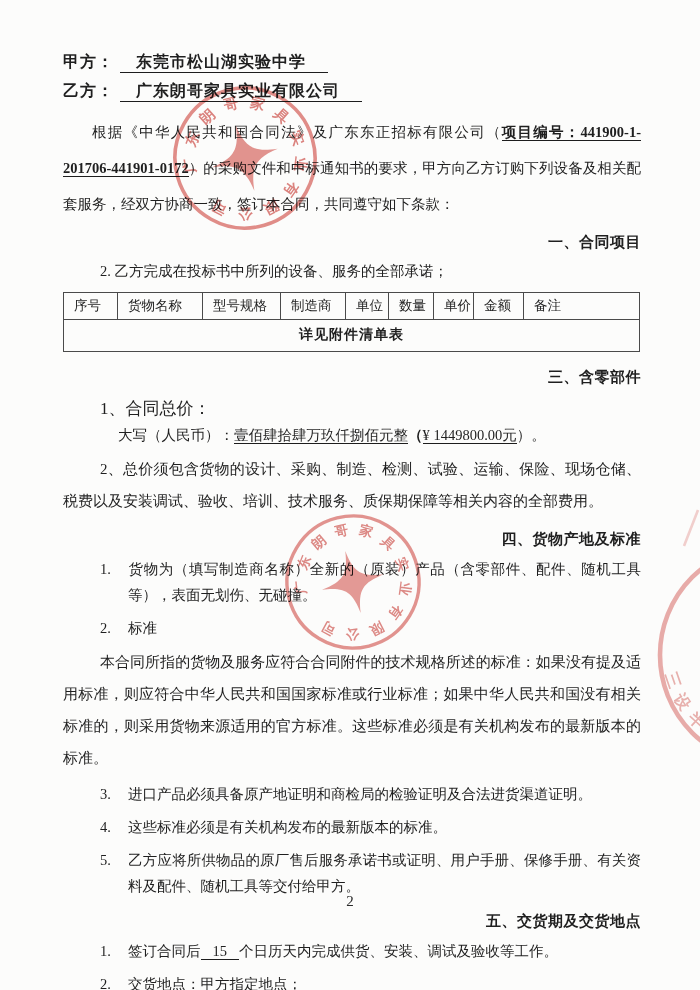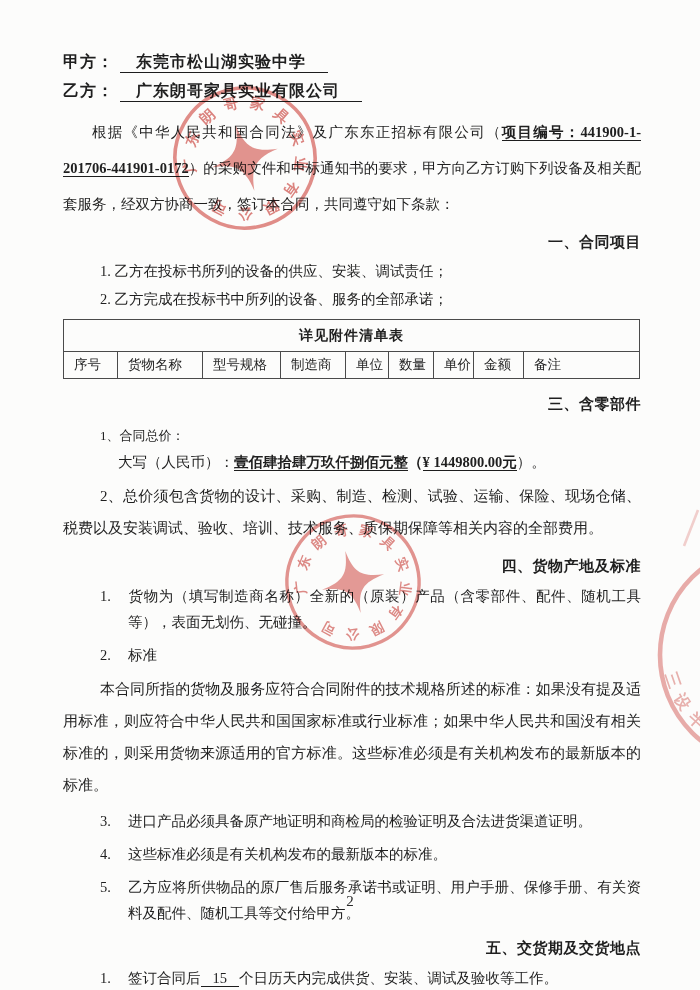--- a/index.html
+++ b/index.html
@@ -18,23 +18,23 @@
   .proj { font-weight:bold; border-bottom:1.5px solid #1d1d1d; }
 
   .sec-title { font-size:15px; font-weight:bold; margin:11px 0 0 0; letter-spacing:0.5px;text-align:right; }
   .s1-item { font-size:14.5px; line-height:27.5px; margin-left:37px; }
   .s1-wrap { margin-top:6px; }
 
   table.goods { border-collapse:collapse; width:576px; margin-top:6px; table-layout:fixed; }
   table.goods td { border:1px solid #4a4a4a; font-size:13.5px; padding:0 0 0 10px; height:26px; }
   table.goods td.merged { text-align:center; font-weight:bold; height:31px; padding:0; font-size:14px; letter-spacing:1px; }
 
-  .s3-item1 { font-size:13px; margin:9px 0 0 37px; line-height:26px; }
+  .s3-item1 { font-size:17px; margin:9px 0 0 37px; line-height:26px; }
   .daxie { font-size:14.5px; margin:0 0 0 55px; line-height:26px; }
-  .amt { font-weight:bold; border-bottom:1.5px solid #1d1d1d; }
+  .amt { font-weight:normal; border-bottom:1.5px solid #1d1d1d; }
   .amt-paren { font-weight:bold; }
   .para-num { font-size:15px; line-height:32px; text-align:justify; text-indent:37px; margin:5px 0 0 0; }
 
   .hitem { font-size:14.5px; line-height:26px; text-align:justify; margin:7px 0 0 37px; padding-left:28px; text-indent:-28px; }
   .hitem .num { display:inline-block; width:16px; margin-right:12px; text-indent:0; }
 
   .s5-days { font-weight:normal; border-bottom:1.5px solid #1d1d1d; padding:0 12px; }
 
   .pagenum { position:absolute; left:0; right:0; top:893px; text-align:center; font-size:15px; color:#2a2a2a; }
 
@@ -52,50 +52,49 @@
       <span class="plabel">甲方：</span><span class="pname">东莞市松山湖实验中学</span>
     </div>
     <div class="party">
       <span class="plabel">乙方：</span><span class="pname">广东朗哥家具实业有限公司</span>
     </div>
 
     <p class="intro"><span>根据《中华人民共和国合同法》及广东东正招标有限公司（</span><span class="proj">项目编号：441900-1-201706-441901-0172</span><span>）的采购文件和中标通知书的要求，甲方向乙方订购下列设备及相关配套服务，经双方协商一致，签订本合同，共同遵守如下条款：</span></p>
 
     <div class="sec-title">一、合同项目</div>
     <div class="s1-wrap">
-      <div class="s1-item">1. 乙方在投标书所列的设备的供应、安装、调试责任；</div>
       <div class="s1-item">2. 乙方完成在投标书中所列的设备、服务的全部承诺；</div>
     </div>
 
     <table class="goods">
       <colgroup>
         <col style="width:54px">
           <col style="width:85px">
           <col style="width:78px">
           <col style="width:65px">
           <col style="width:43px">
           <col style="width:45px">
           <col style="width:40px">
           <col style="width:50px">
           <col style="width:116px">
       </colgroup>
       <tbody>
           <tr>
-        <td class="merged" colspan="9">详见附件清单表</td>
-      </tr>
-      <tr>
         <td>序号</td>
         <td>货物名称</td>
         <td>型号规格</td>
         <td>制造商</td>
         <td>单位</td>
         <td>数量</td>
         <td>单价</td>
         <td>金额</td>
         <td>备注</td>
+      </tr>
+      <tr>
+        <td class="merged" colspan="9">详见附件清单表</td>
       </tr>
     </tbody>
       </table>
 
     <div class="sec-title" style="margin-top:16px;">三、含零部件</div>
     <div class="s3-item1">1、合同总价：</div>
     <div class="daxie"><span>大写（人民币）：</span><span class="amt">壹佰肆拾肆万玖仟捌佰元整</span><span class="amt-paren">（</span><span class="amt">¥ 1449800.00元</span><span>）。</span></div>
     <p class="para-num">2、总价须包含货物的设计、采购、制造、检测、试验、运输、保险、现场仓储、税费以及安装调试、验收、培训、技术服务、质保期保障等相关内容的全部费用。</p>
 
     <div class="sec-title" style="margin-top:13px;">四、货物产地及标准</div>

